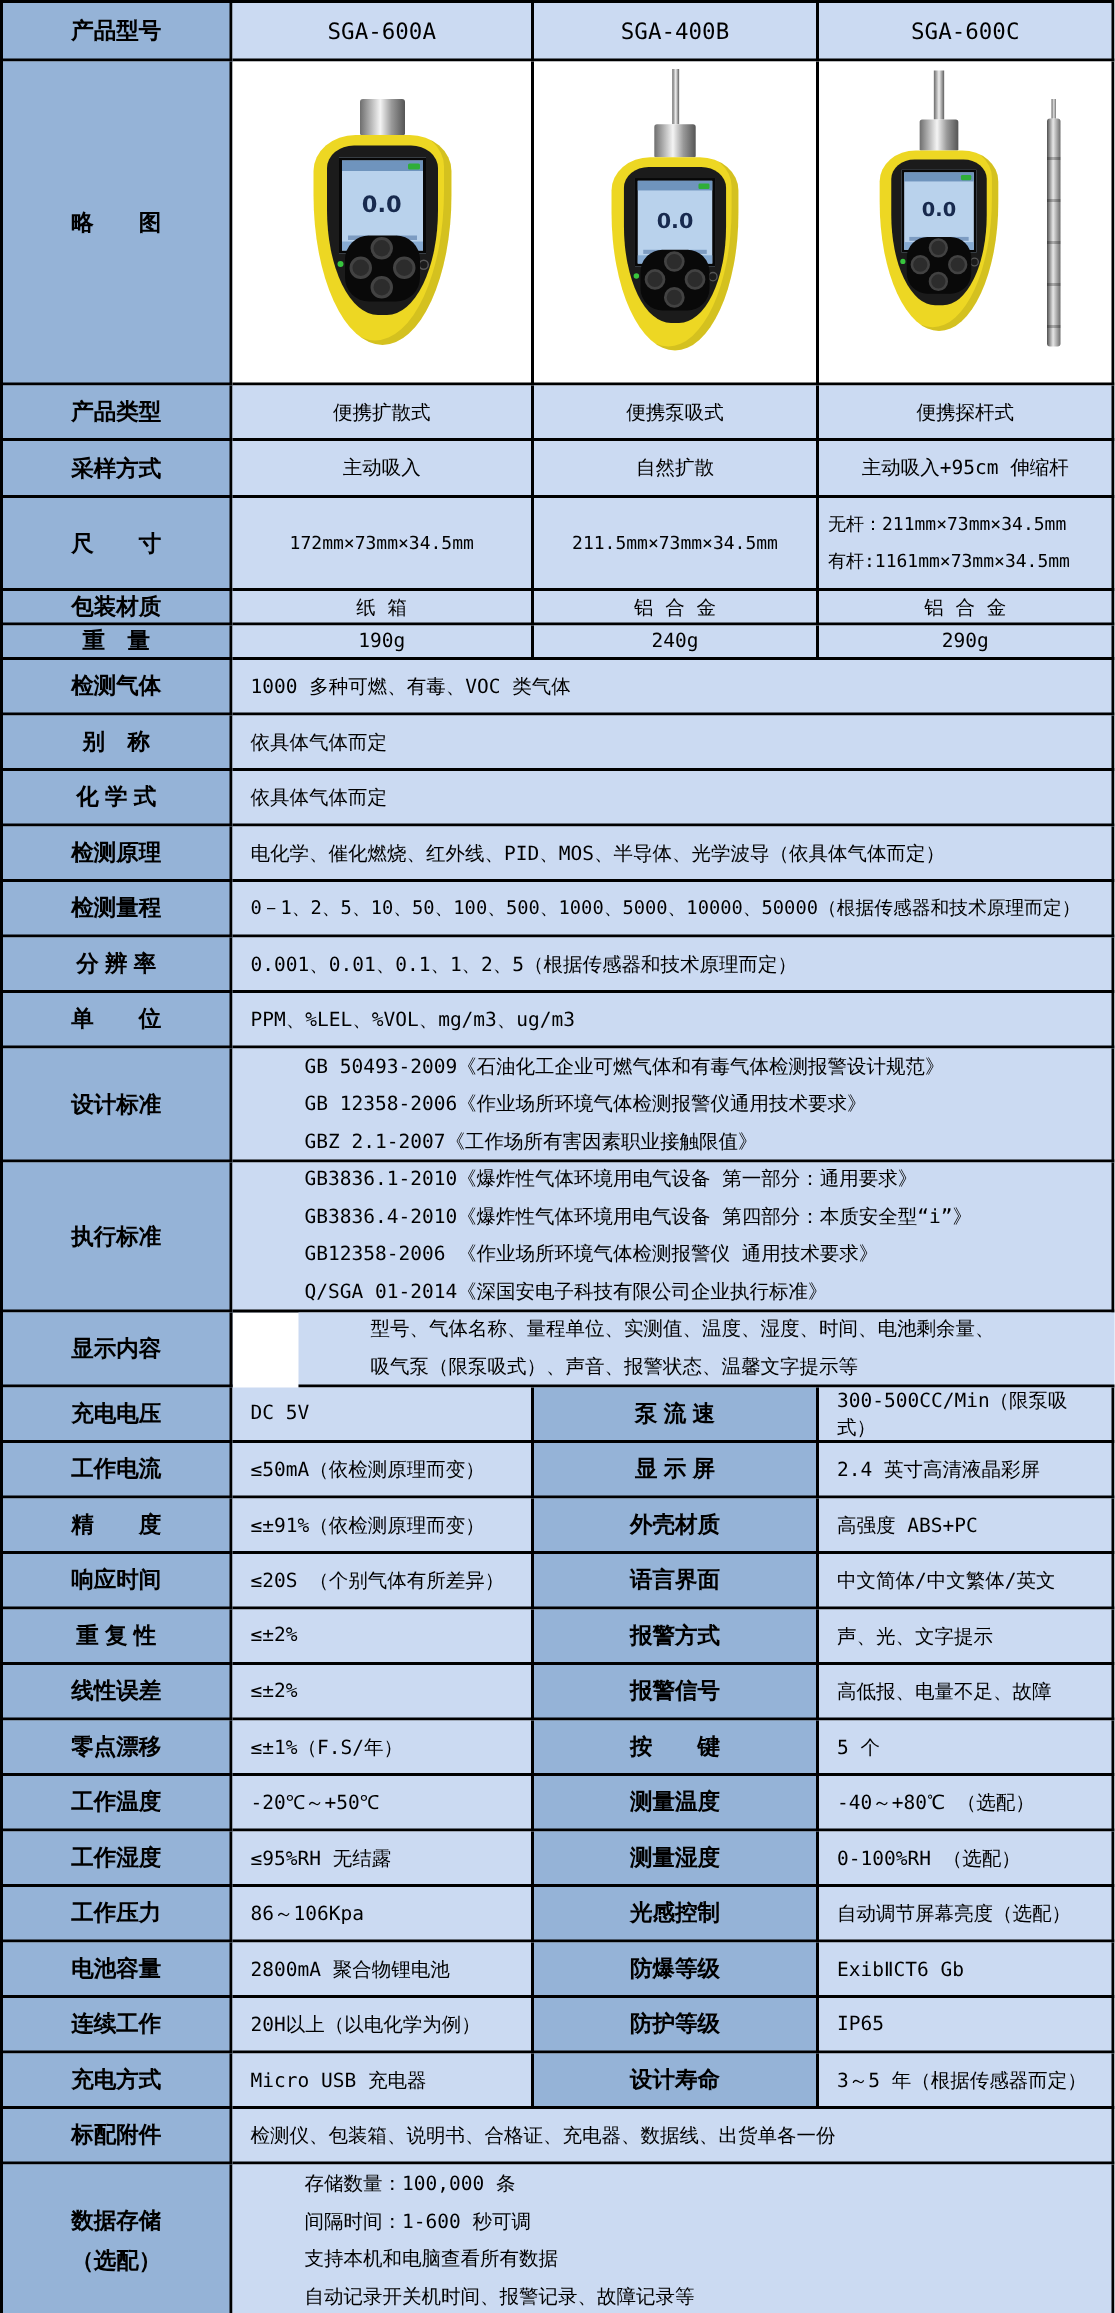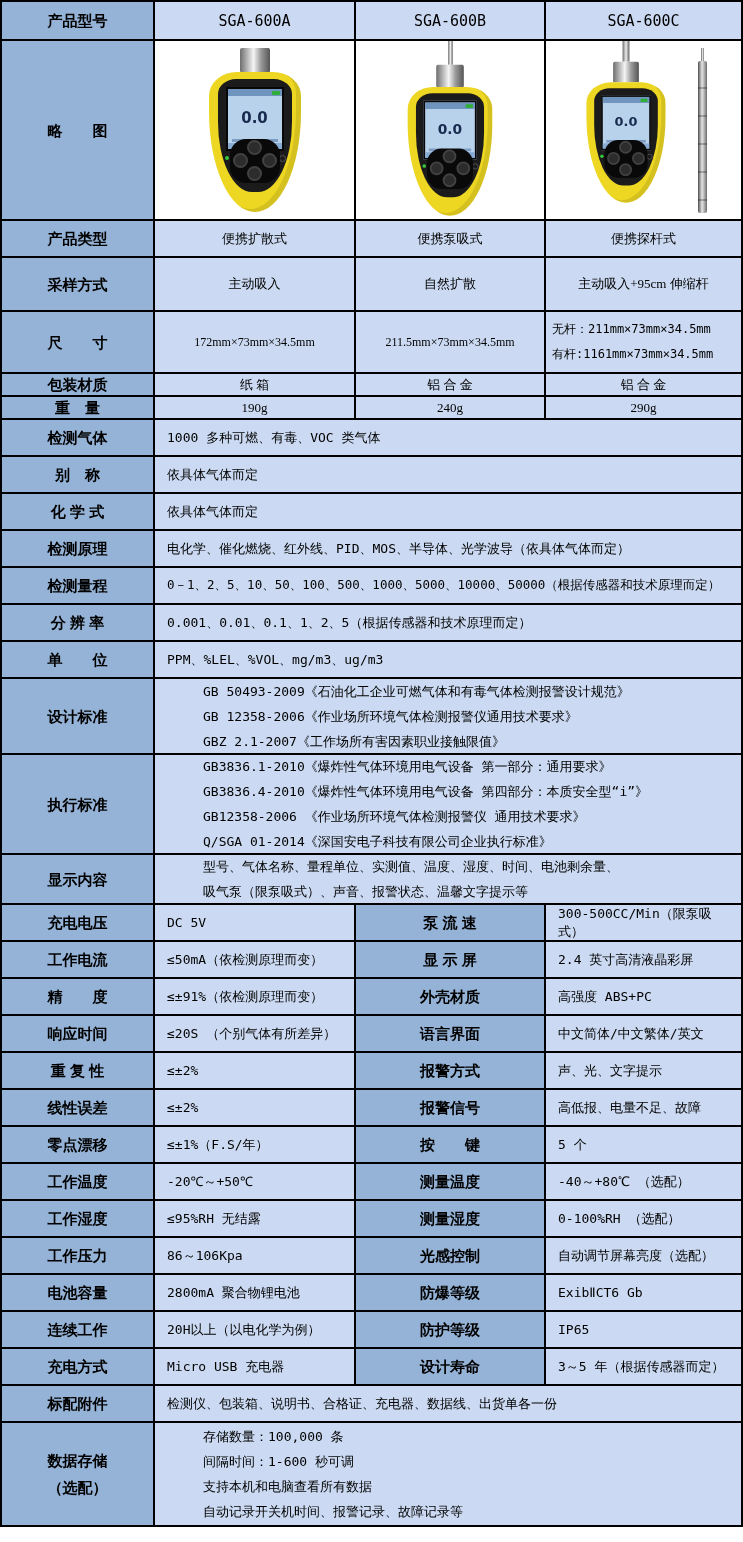--- a/index.html
+++ b/index.html
@@ -6,28 +6,28 @@
   body{width:743px;font-family:"Liberation Sans",sans-serif;color:#000;}
   .table{width:743px;box-sizing:border-box;border-top:2px solid #000;border-left:2px solid #000;}
   .row{display:grid;grid-template-columns:153px 201px 190px 197px;}
   .row > div{box-sizing:border-box;border-right:2px solid #000;border-bottom:2px solid #000;overflow:hidden;}
   
   .row.cols2 > .span3{grid-column:2 / 5;}
   .lab{background:#95b3d7;display:flex;align-items:center;justify-content:center;text-align:center;
        font-weight:bold;font-size:15px;line-height:19px;}
   .val{background:#cbdaf2;display:flex;align-items:center;padding:0 12px;
        font-size:13px;font-family:"DejaVu Sans Mono","Liberation Mono",monospace;}
-  .val.center{justify-content:center;padding:0 20px;text-align:center;font-family:Liberation Serif, serif;}
+  .val.center{justify-content:center;padding:0 20px;text-align:center;}
   .val.multiline{flex-direction:column;align-items:flex-start;justify-content:center;padding-left:48px;}
   .val.multiline .line{line-height:25px;white-space:nowrap;}
   .imgcell{background:#fff;display:flex;align-items:center;justify-content:center;}
   
-  .h-header{height:39px;} .h-sketch{height:180px;}
-  .h37{height:37px;} .h38{height:54px;} .h55{height:62px;} .h35{height:23px;}
-  .h76{height:76px;} .h100{height:100px;} .h50{height:50px;} .h104{height:104px;}
+  .h-header{height:39px;} .h-sketch{height:216px;}
+  .h37{height:37px;} .h38{height:38px;} .h55{height:62px;} .h35{height:23px;}
+  .h76{height:76px;} .h100{height:100px;} .h50{height:50px;gap:44px;} .h104{height:104px;}
   .modelcell{background:#cbdaf2;display:flex;align-items:center;justify-content:center;
        font-size:15px;font-family:"DejaVu Sans Mono","Liberation Mono",monospace;}
   
   .device-wrap{display:flex;align-items:center;justify-content:center;gap:26px;}
   .device{position:relative;width:92px;flex:none;display:flex;flex-direction:column;align-items:center;}
   .probe{width:5px;height:40px;background:linear-gradient(90deg,#6a6a6a,#eee 50%,#5f5f5f);}
   .probe.thick{width:8px;height:38px;}
   .cap{width:30px;height:24px;background:linear-gradient(90deg,#6e6e6e,#f4f4f4 45%,#9a9a9a 70%,#555);
        border-radius:2px 2px 1px 1px;}
   .dbody{position:relative;width:92px;height:140px;background:#edd723;
@@ -63,21 +63,21 @@
        background:repeating-linear-gradient(180deg,transparent 0 26px,rgba(0,0,0,.25) 26px 28px);}
 </style>
 </head>
 <body>
 
 <div class="table">
 
   <div class="row h-header">
     <div class="lab">产品型号</div>
     <div class="modelcell">SGA-600A</div>
-    <div class="modelcell">SGA-600B</div>
+    <div class="modelcell">SGA-400B</div>
     <div class="modelcell">SGA-600C</div>
   </div>
 
   <div class="row h-sketch">
     <div class="lab">略　　图</div>
 
     <div class="imgcell">
       <div class="device-wrap">
         <div class="device">
           <div class="cap"></div>

